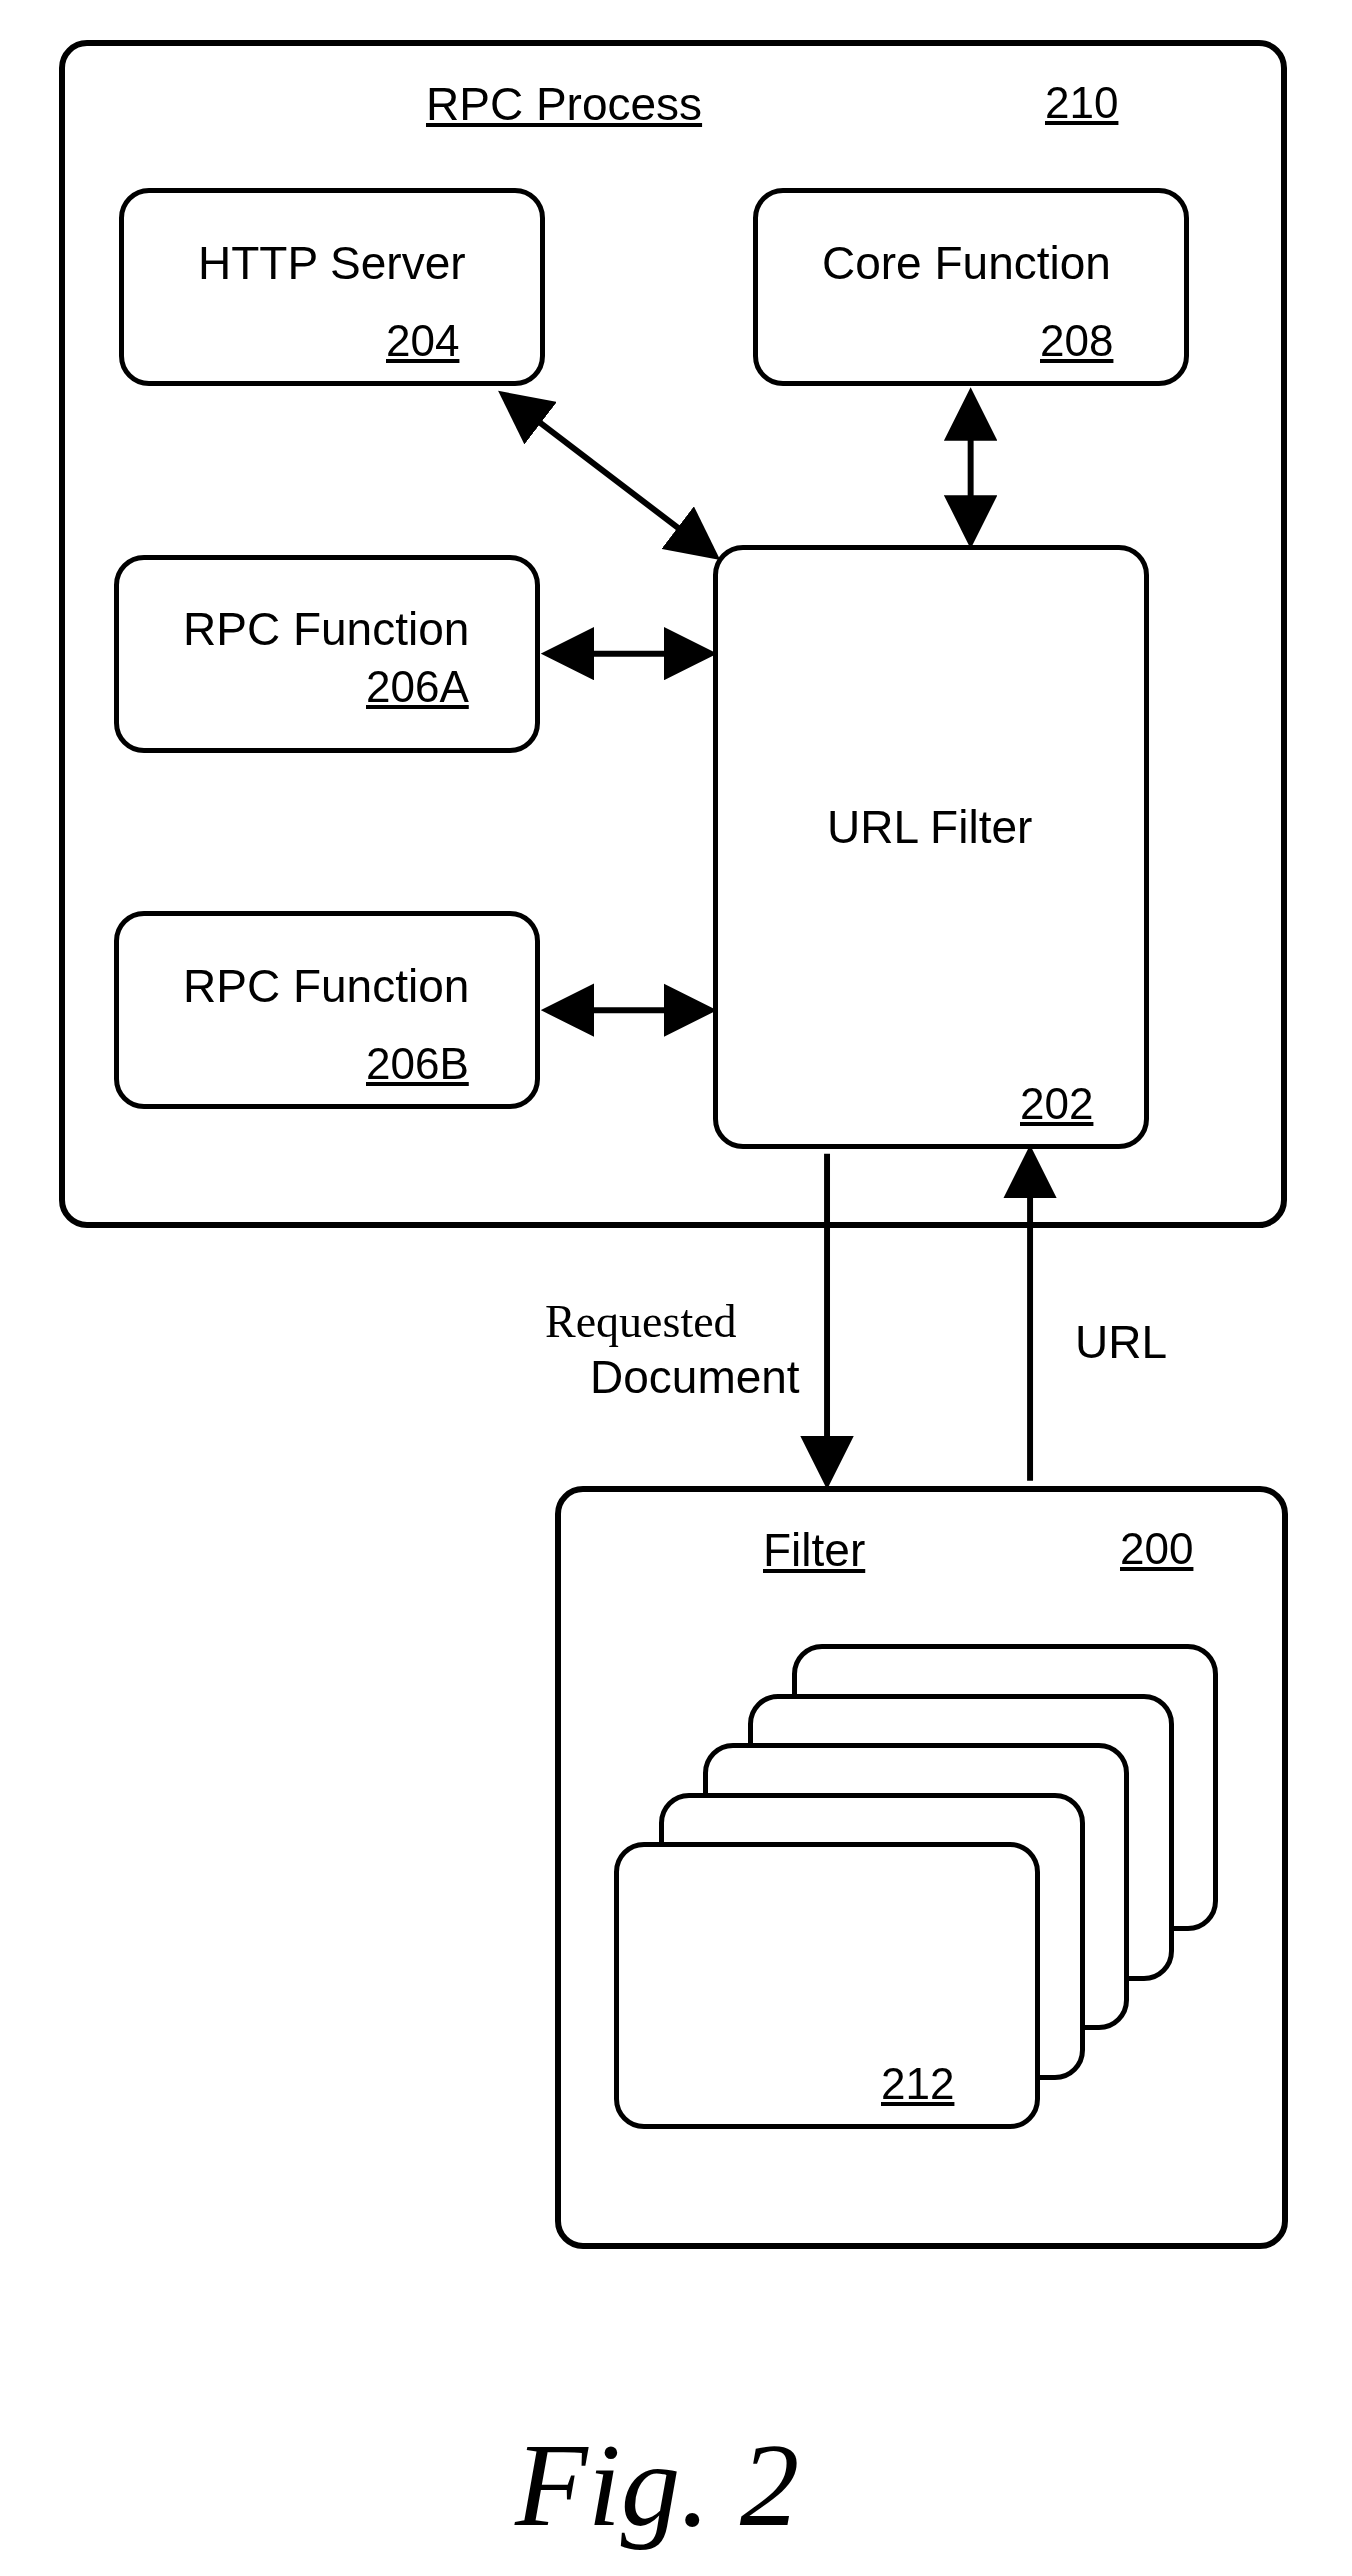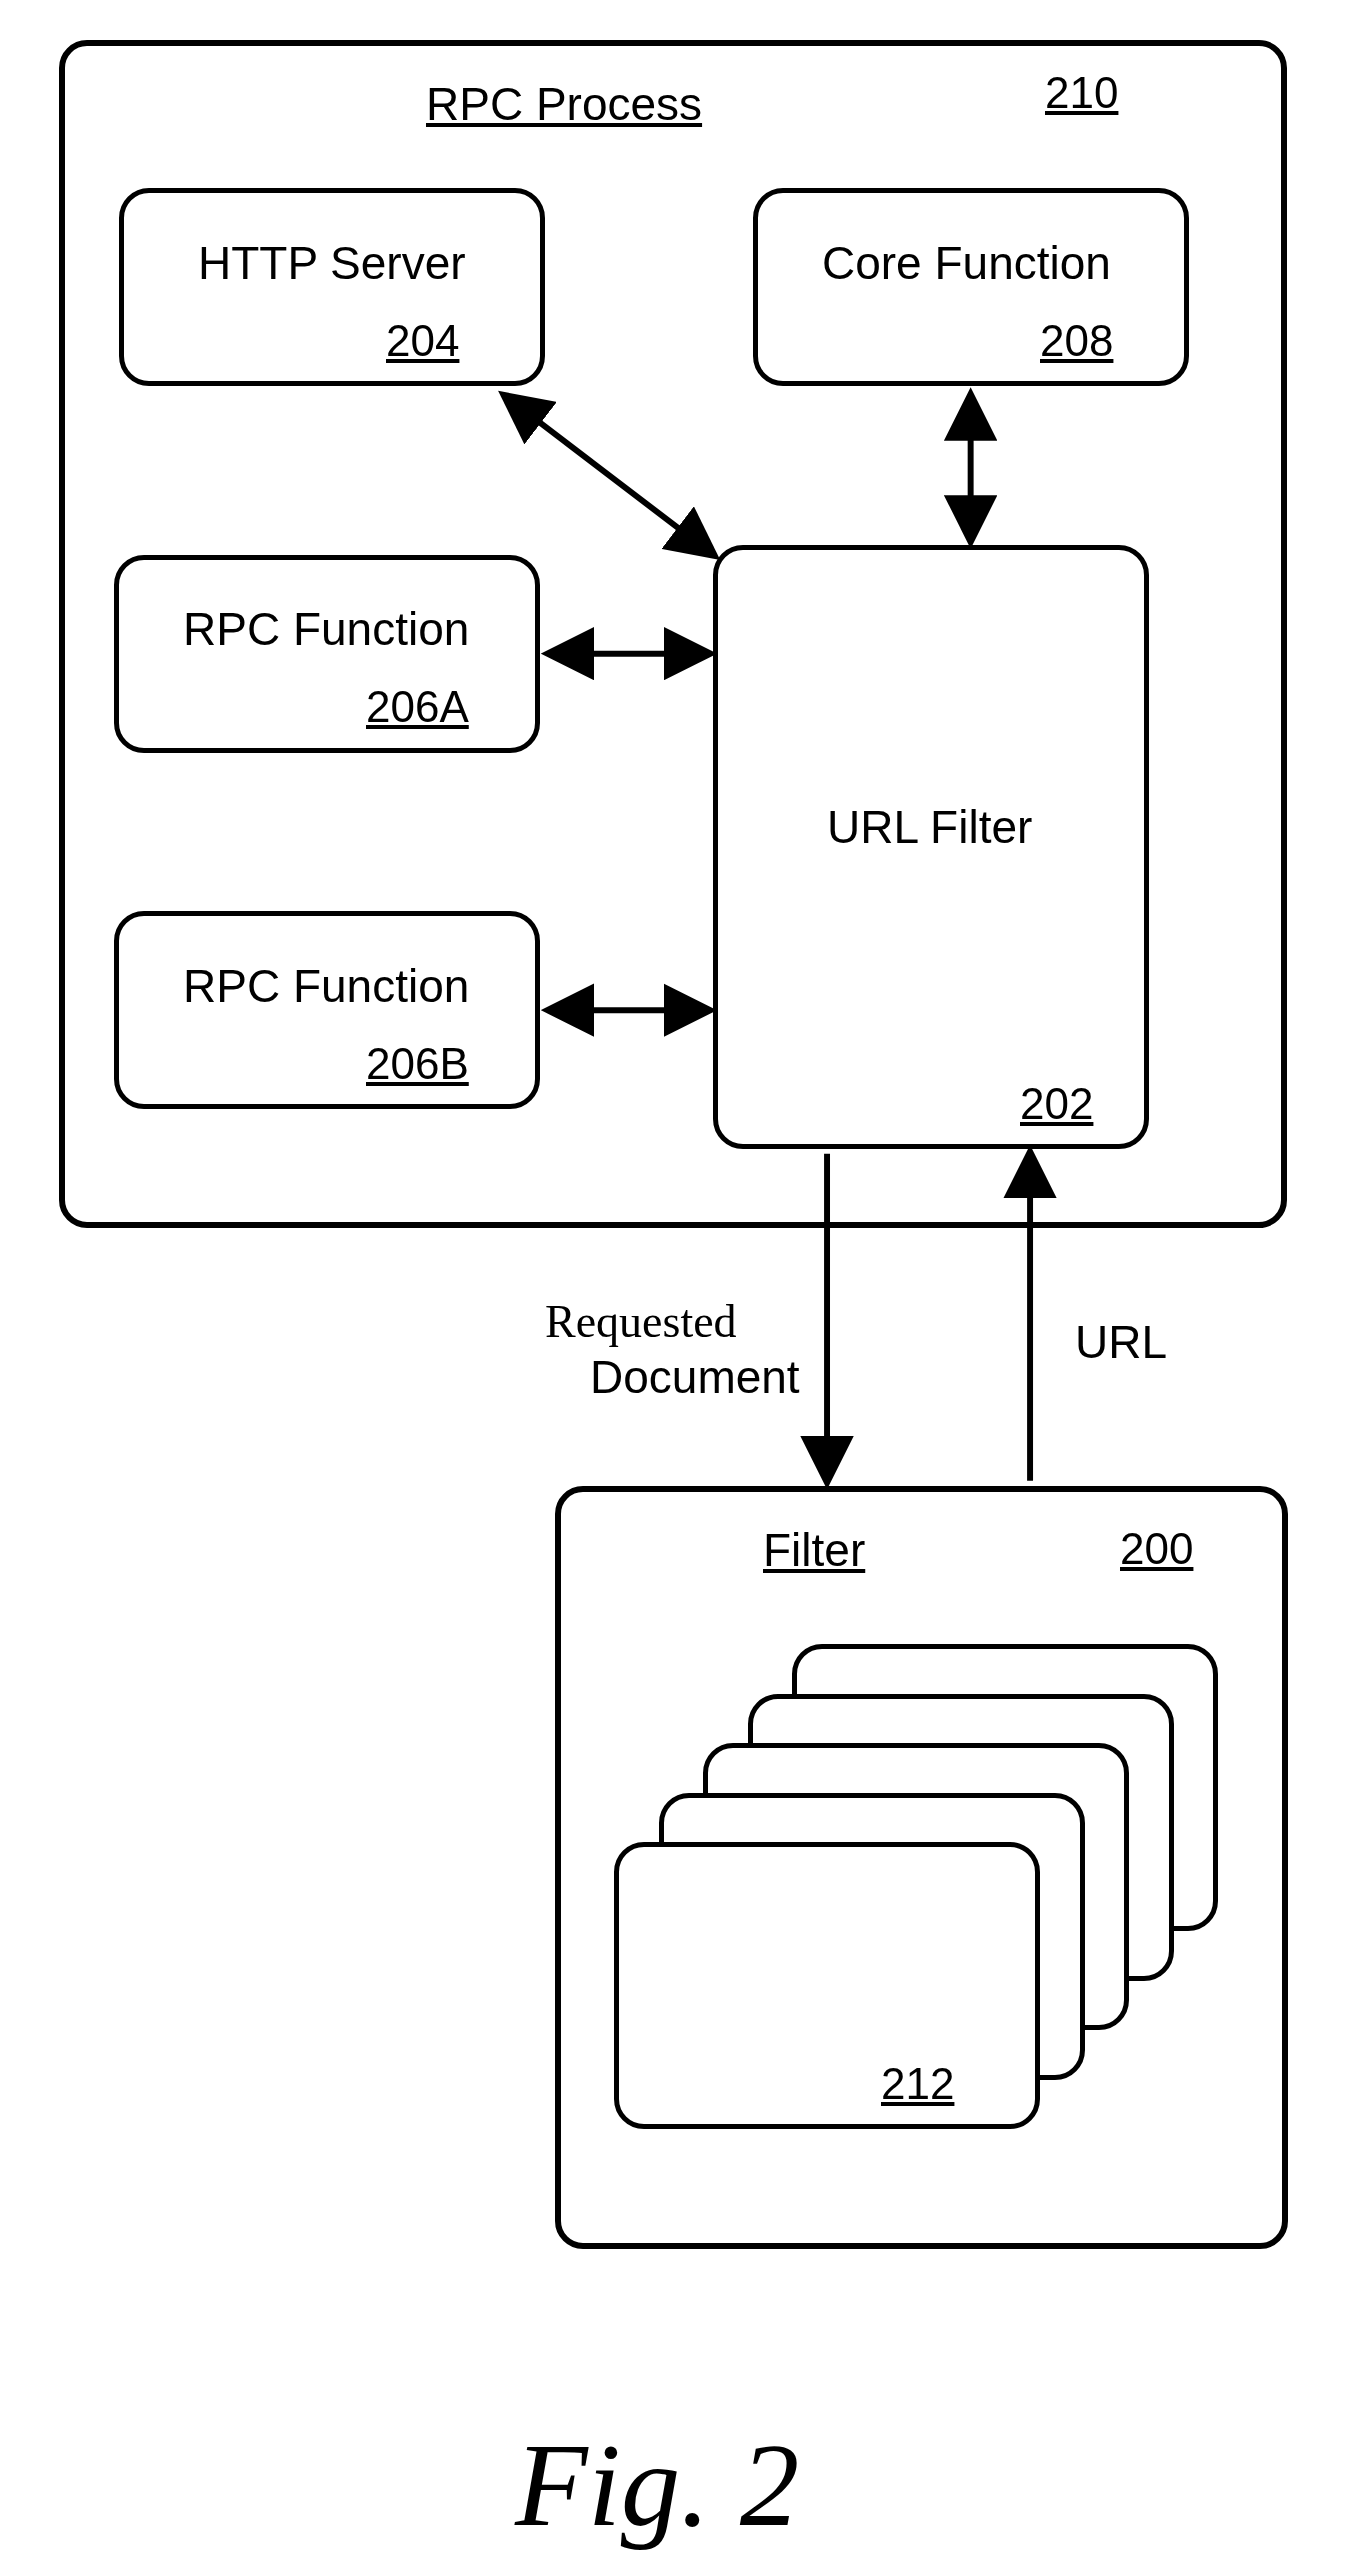--- a/index.html
+++ b/index.html
@@ -56,33 +56,33 @@
     top: 2417px;
   }
 </style>
 </head>
 <body>
 
 <div class="canvas">
 
   <div class="abox" style="left:59px; top:40px; width:1228px; height:1188px;"></div>
   <span class="text ul" style="left:426px; top:79px;">RPC Process</span>
-  <span class="text small-ref" style="left:1045px; top:69px;">210</span>
+  <span class="text small-ref" style="left:1045px; top:79px;">210</span>
 
   <div class="smbox" style="left:119px; top:188px; width:426px; height:198px;"></div>
   <span class="text" style="left:198px; top:238px;">HTTP Server</span>
   <span class="text small-ref" style="left:386px; top:317px;">204</span>
 
   <div class="smbox" style="left:753px; top:188px; width:436px; height:198px;"></div>
   <span class="text" style="left:822px; top:238px;">Core Function</span>
   <span class="text small-ref" style="left:1040px; top:317px;">208</span>
 
   <div class="smbox" style="left:114px; top:555px; width:426px; height:198px;"></div>
   <span class="text" style="left:183px; top:604px;">RPC Function</span>
-  <span class="text small-ref" style="left:366px; top:683px;">206A</span>
+  <span class="text small-ref" style="left:366px; top:663px;">206A</span>
 
   <div class="smbox" style="left:713px; top:545px; width:436px; height:604px;"></div>
   <span class="text" style="left:827px; top:802px;">URL Filter</span>
   <span class="text small-ref" style="left:1020px; top:1080px;">202</span>
 
   <div class="smbox" style="left:114px; top:911px; width:426px; height:198px;"></div>
   <span class="text" style="left:183px; top:961px;">RPC Function</span>
   <span class="text small-ref" style="left:366px; top:1040px;">206B</span>
 
   <span class="text" style="left:545px; top:1297px;font-family:Liberation Serif, serif;">Requested</span>

